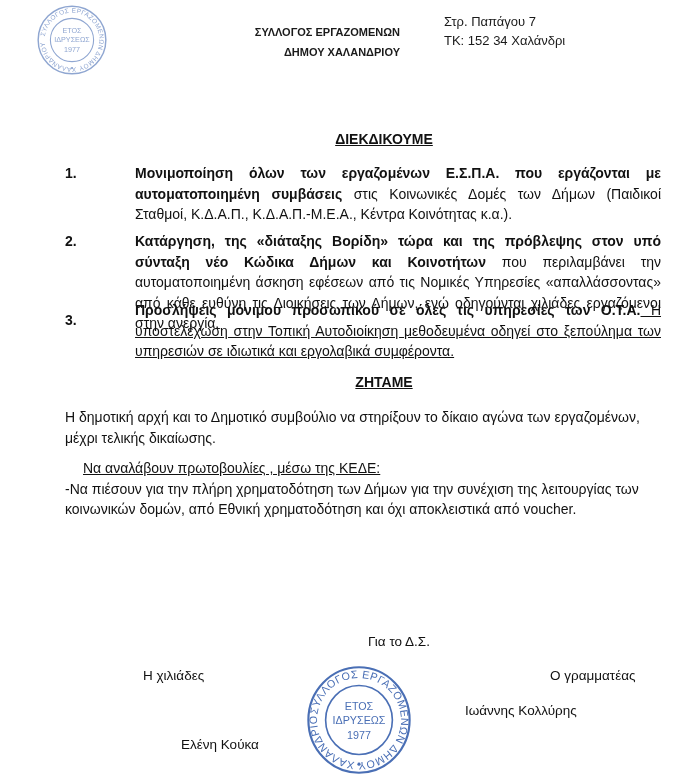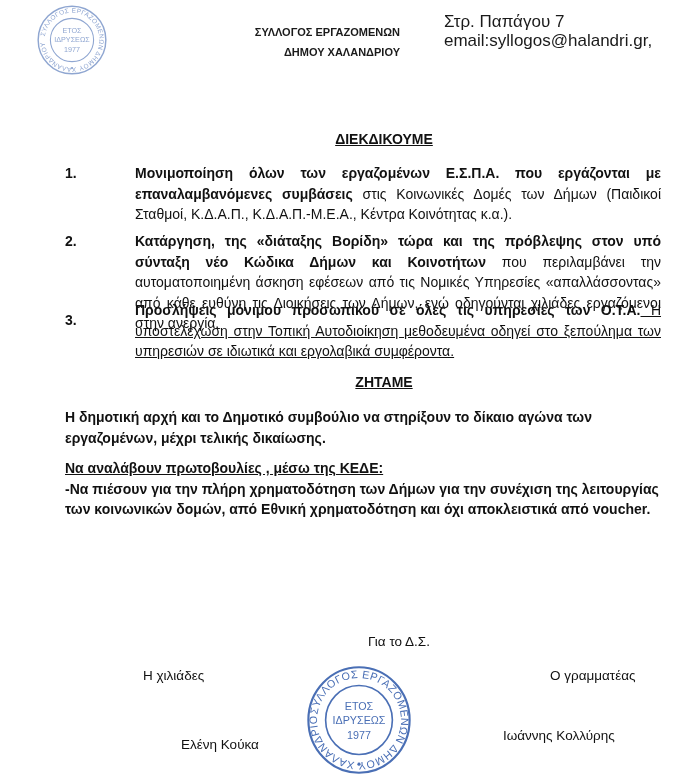--- a/index.html
+++ b/index.html
@@ -1,28 +1,28 @@
 <!DOCTYPE html>
 <html><head>
 <meta charset="utf-8">
 <style>
   html, body { margin: 0; padding: 0; background: #ffffff; }
   body { width: 700px; height: 784px; position: relative; overflow: hidden;
          font-family: "Liberation Sans", sans-serif; color: #111; }
   .abs { position: absolute; }
   .header-title { left: 170px; top: 22px; width: 230px; text-align: right;
                   font-weight: bold; font-size: 11px; line-height: 20px; color: #1a1a1a; }
-  .header-addr { left: 444px; top: 12px; font-size: 17px; line-height: 19px; color: #1a1a1a; }
+  .header-addr { left: 444px; top: 12px; font-size: 13px; line-height: 19px; color: #1a1a1a; }
   .heading { font-weight: bold; text-decoration: underline; font-size: 14px; text-align: center; width: 700px; left: 0; padding-left: 34px; }
   .num { font-weight: bold; font-size: 14px; }
   .item { font-size: 14px; line-height: 20.5px; text-align: justify; width: 526px; left: 135px; }
   .item b { font-weight: bold; }
   .item u { text-decoration: underline; }
-  .para { font-weight: bold; font-size: 14px; line-height: 20.5px; left: 65px; width: 610px; }
-  .para u { text-decoration: underline; }
+  .para { font-weight: normal; font-size: 14px; line-height: 20.5px; left: 65px; width: 610px; }
+  .para u { text-decoration: underline; margin-left: 18px; }
   .sig { font-size: 13.5px; }
   .stamp svg text { font-family: "Liberation Sans", sans-serif; }
 </style>
 </head>
 <body>
 
 <div class="abs stamp" style="left:36px; top:4px; width:72px; height:72px;">
   <svg width="72" height="72" viewBox="0 0 100 100">
     <defs>
         <path id="ringTop" d="M 50 50 m -38 0 a 38 38 0 1 1 76 0 a 38 38 0 1 1 -76 0"></path>
@@ -37,28 +37,28 @@
   </svg>
 </div>
 
 <div class="abs header-title">
   <div>ΣΥΛΛΟΓΟΣ ΕΡΓΑΖΟΜΕΝΩΝ</div>
   <div>ΔΗΜΟΥ ΧΑΛΑΝΔΡΙΟΥ</div>
 </div>
 
 <div class="abs header-addr">
   <div>Στρ. Παπάγου 7</div>
-  <div>email:syllogos@halandri.gr,</div>
+  <div>ΤΚ: 152 34 Χαλάνδρι</div>
 </div>
 
 <div class="abs heading" style="top:131px;">ΔΙΕΚΔΙΚΟΥΜΕ</div>
 
 <div class="abs num" style="left:65px; top:165px;">1.</div>
 <div class="abs item" style="top:163px;">
-  <b>Μονιμοποίηση όλων των εργαζομένων Ε.Σ.Π.Α. που εργάζονται με επαναλαμβανόμενες συμβάσεις</b><span> στις Κοινωνικές Δομές των Δήμων (Παιδικοί Σταθμοί, Κ.Δ.Α.Π., Κ.Δ.Α.Π.-Μ.Ε.Α., Κέντρα Κοινότητας κ.α.).</span>
+  <b>Μονιμοποίηση όλων των εργαζομένων Ε.Σ.Π.Α. που εργάζονται με αυτοματοποιημένη συμβάσεις</b><span> στις Κοινωνικές Δομές των Δήμων (Παιδικοί Σταθμοί, Κ.Δ.Α.Π., Κ.Δ.Α.Π.-Μ.Ε.Α., Κέντρα Κοινότητας κ.α.).</span>
 </div>
 
 <div class="abs num" style="left:65px; top:233px;">2.</div>
 <div class="abs item" style="top:231px;">
   <b>Κατάργηση, της «διάταξης Βορίδη» τώρα και της πρόβλεψης στον υπό σύνταξη νέο Κώδικα Δήμων και Κοινοτήτων</b><span> που περιλαμβάνει την αυτοματοποιημένη άσκηση εφέσεων από τις Νομικές Υπηρεσίες «απαλλάσσοντας» από κάθε ευθύνη τις Διοικήσεις των Δήμων, ενώ οδηγούνται χιλιάδες εργαζόμενοι στην ανεργία.</span>
 </div>
 
 <div class="abs num" style="left:65px; top:312px;">3.</div>
 <div class="abs item" style="top:300px;">
   <b>Προσλήψεις μόνιμου προσωπικού σε όλες τις υπηρεσίες των Ο.Τ.Α.</b><u> Η υποστελέχωση στην Τοπική Αυτοδιοίκηση μεθοδευμένα οδηγεί στο ξεπούλημα των υπηρεσιών σε ιδιωτικά και εργολαβικά συμφέροντα.</u>
@@ -70,21 +70,21 @@
 
 <div class="abs para" style="top:458px;">
   <div><u>Να αναλάβουν πρωτοβουλίες , μέσω της ΚΕΔΕ:</u></div>
   <div>-Να πιέσουν για την πλήρη χρηματοδότηση των Δήμων για την  συνέχιση της λειτουργίας των κοινωνικών δομών, από Εθνική χρηματοδότηση και όχι αποκλειστικά από voucher.</div>
 </div>
 
 <div class="abs sig" style="left:324px; top:634px;margin-left:44px;">Για το Δ.Σ.</div>
 <div class="abs sig" style="left:143px; top:668px;">Η  χιλιάδες</div>
 <div class="abs sig" style="left:503px; top:668px;margin-left:47px;">Ο  γραμματέας</div>
 <div class="abs sig" style="left:143px; top:737px;margin-left:38px;">Ελένη Κούκα</div>
-<div class="abs sig" style="left:465px; top:728px;margin-left:38px;">Ιωάννης Κολλύρης</div>
+<div class="abs sig" style="left:465px; top:703px;">Ιωάννης Κολλύρης</div>
 
 <div class="abs stamp" style="left:305px; top:664px; width:108px; height:112px;">
   <svg width="108" height="112" viewBox="0 0 100 104">
     <defs>
         <path id="ringBottom" d="M 50 52 m -39 0 a 39 39 0 1 1 78 0 a 39 39 0 1 1 -78 0"></path>
       </defs>
     <ellipse cx="50" cy="52" rx="47" ry="49" fill="none" stroke="#4a6fb5" stroke-width="2"></ellipse>
     <ellipse cx="50" cy="52" rx="31" ry="32" fill="none" stroke="#4a6fb5" stroke-width="1.5"></ellipse>
     <text font-size="10" fill="#4a6fb5" letter-spacing="0.4"><textPath href="#ringBottom" startOffset="2%">ΣΥΛΛΟΓΟΣ ΕΡΓΑΖΟΜΕΝΩΝ ΔΗΜΟΥ ΧΑΛΑΝΔΡΙΟΥ</textPath></text>
     <text x="50" y="43" font-size="10" fill="#4a6fb5" text-anchor="middle">ΕΤΟΣ</text>

